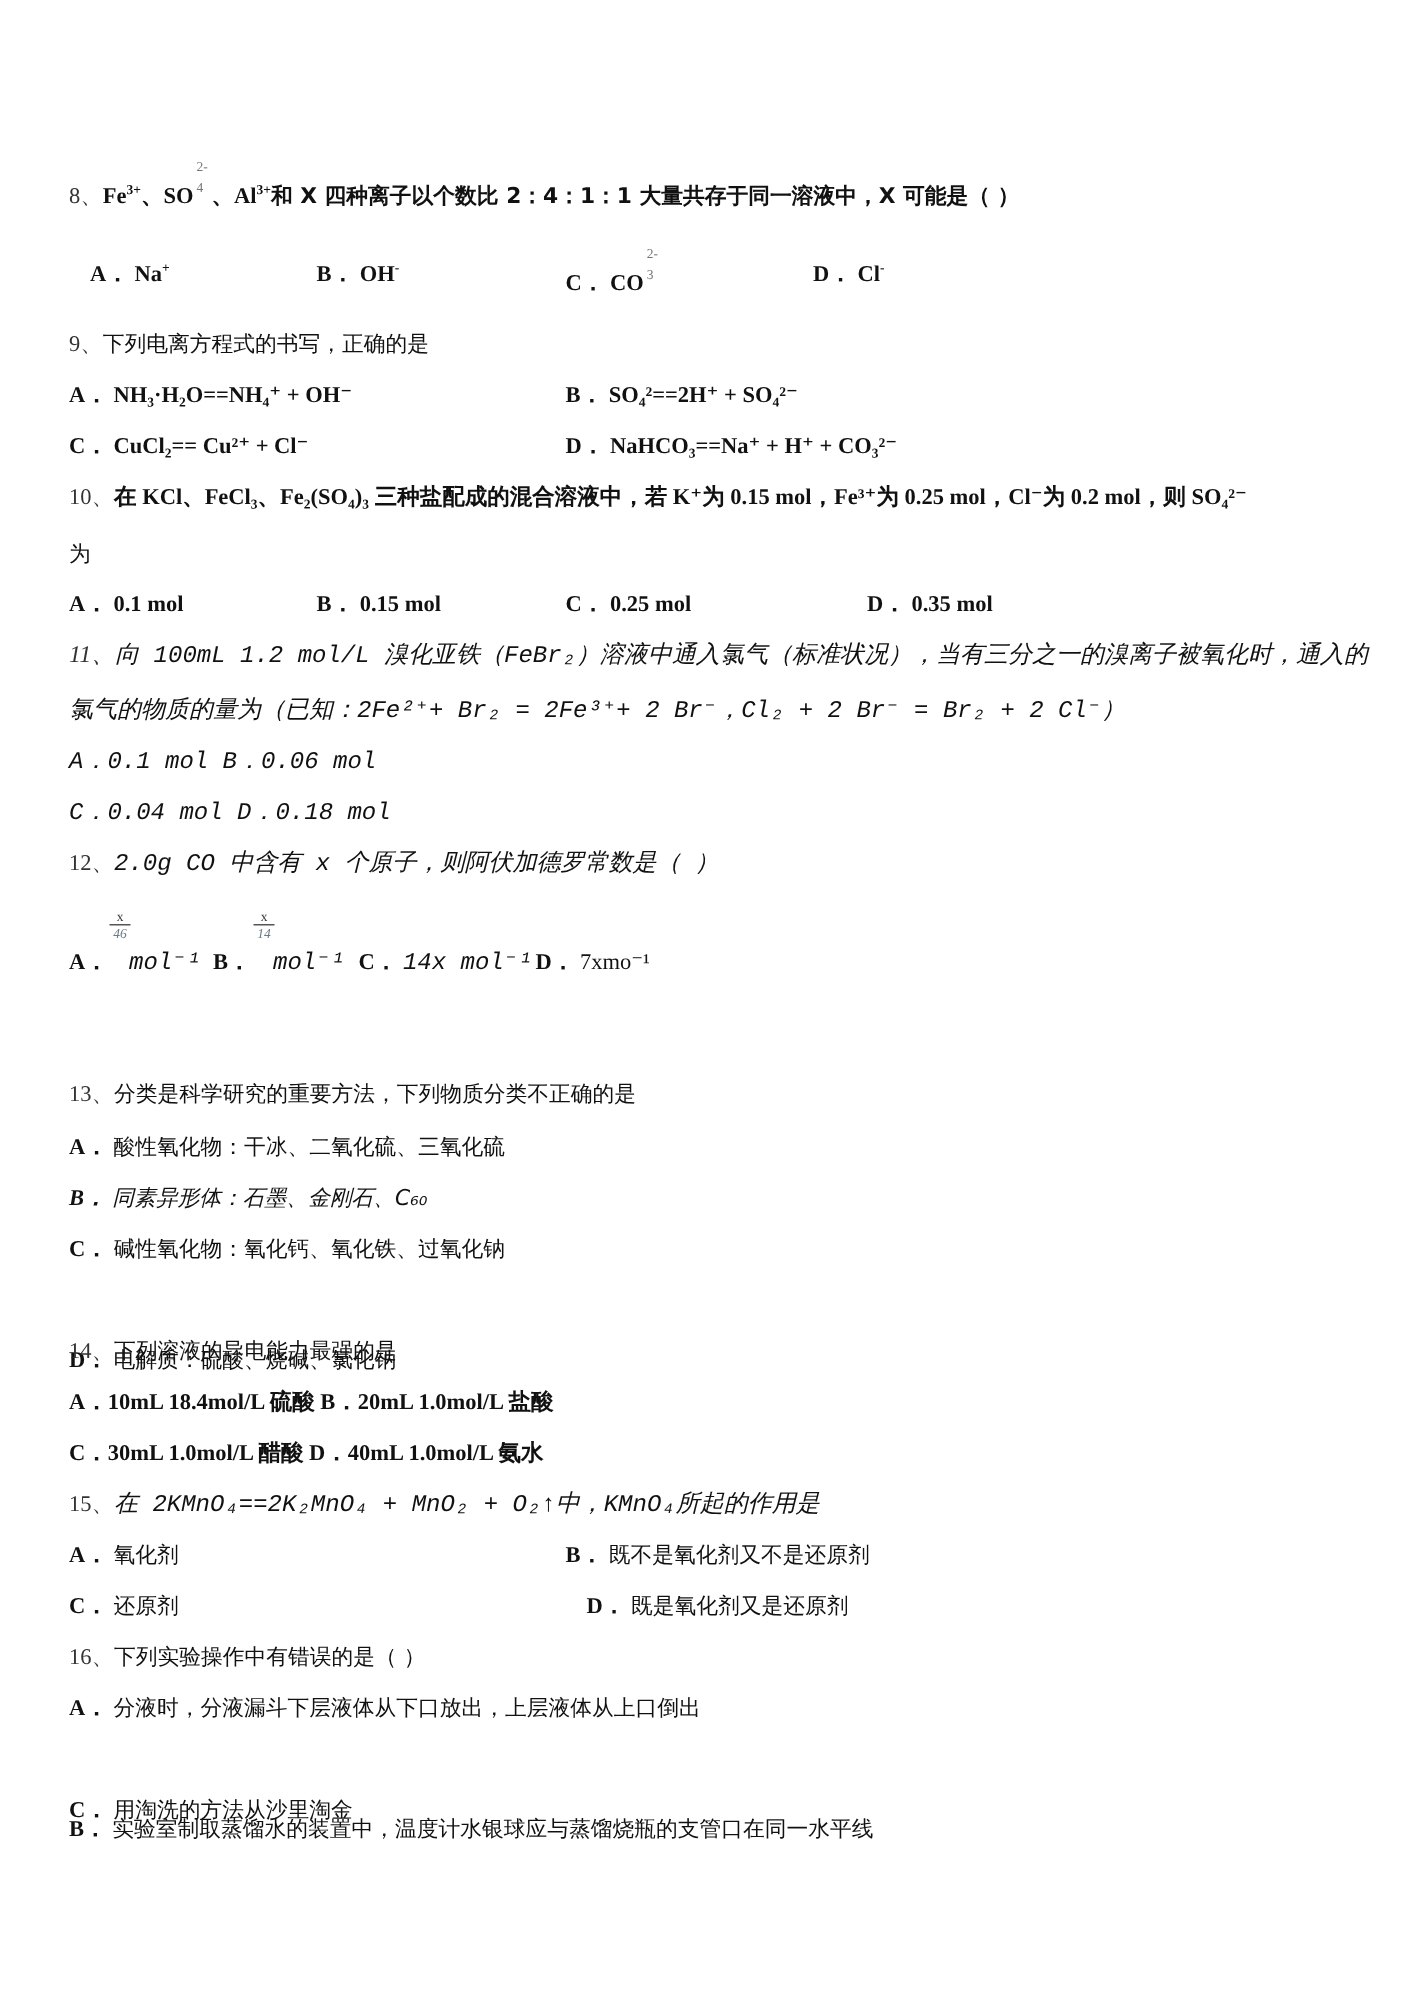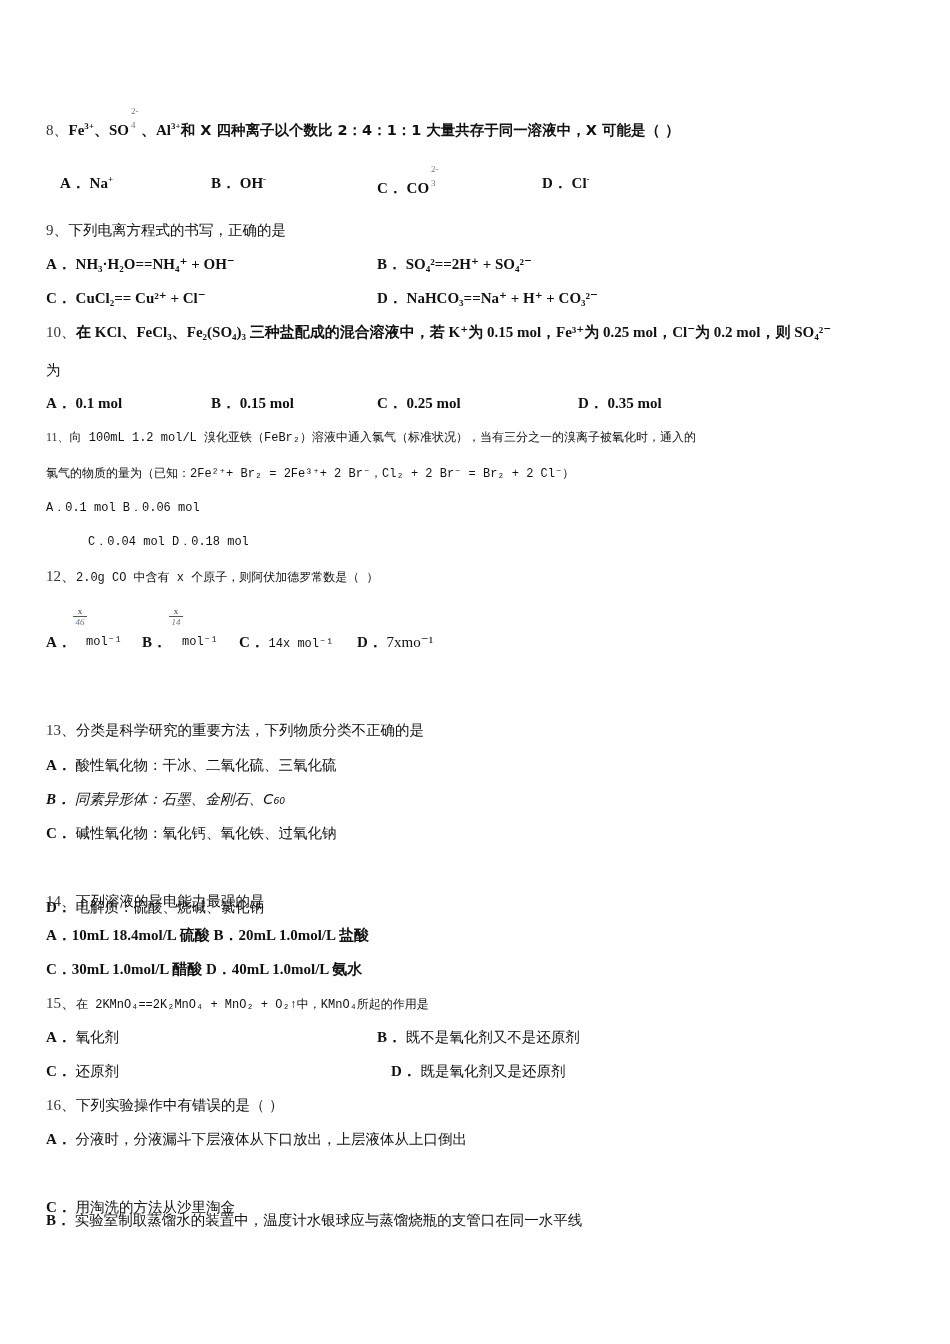--- a/index.html
+++ b/index.html
@@ -4,21 +4,21 @@
 <style>
   html, body { margin: 0; padding: 0; background: #ffffff; }
   body {
     width: 950px; height: 1344px; position: relative; overflow: hidden;
     font-family: "Liberation Serif", "DejaVu Serif", serif;
     color: #111111; font-size: 15px;
   }
   .line { position: absolute; left: 46px; white-space: nowrap; line-height: 20px; }
   .b { font-weight: bold; }
   .num { font-family: "Liberation Serif", serif; font-weight: normal; color: #333; }
-  .mono { font-family: "Liberation Mono", "DejaVu Sans Mono", monospace; font-size: 12px; }
+  .mono { font-family: "Liberation Mono", "DejaVu Sans Mono", monospace; font-size: 16px; font-style: italic; }
   .cn { font-family: "DejaVu Sans", sans-serif; font-size: 14.5px; }
   sup, sub { font-size: 9px; line-height: 0; }
   sup { vertical-align: 6px; }
   .stack { position: relative; display: inline-block; width: 12px; height: 20px; }
   .stack .up { position: absolute; left: 2px; top: -14px; font-size: 9px; color: #777; font-weight: normal; }
   .stack .dn { position: absolute; left: 2px; top: 0px; font-size: 9px; color: #777; font-weight: normal; }
   .frac { position: absolute; font-size: 9px; font-style: italic; color: #6a7a8c; text-align: center; width: 14px; }
   .frac .n { display: block; border-bottom: 1px solid #555; font-style: normal; color: #333; }
 </style>
 </head>
@@ -41,21 +41,21 @@
 <div class="line b" style="top:322px;"><span class="num">10、</span><span>在 KCl、FeCl₃、Fe₂(SO₄)₃ 三种盐配成的混合溶液中，若 K⁺为 0.15 mol，Fe³⁺为 0.25 mol，Cl⁻为 0.2 mol，则 SO₄²⁻</span></div>
 <div class="line cn" style="top:360px;">为</div>
 <div class="line b" style="top:393px; left:46px;"><span>A．</span> <span>0.1 mol</span></div>
 <div class="line b" style="top:393px; left:211px;"><span>B．</span> <span>0.15 mol</span></div>
 <div class="line b" style="top:393px; left:377px;"><span>C．</span> <span>0.25 mol</span></div>
 <div class="line b" style="top:393px; left:542px;margin-left:36px;"><span>D．</span> <span>0.35 mol</span></div>
 
 <div class="line mono" style="top:427px;"><span class="num">11、</span><span>向 100mL 1.2 mol/L 溴化亚铁（FeBr₂）溶液中通入氯气（标准状况），当有三分之一的溴离子被氧化时，通入的</span></div>
 <div class="line mono" style="top:464px;">氯气的物质的量为（已知：2Fe²⁺+ Br₂ = 2Fe³⁺+ 2 Br⁻，Cl₂ + 2 Br⁻ = Br₂ + 2 Cl⁻）</div>
 <div class="line mono" style="top:498px;">A．0.1 mol   B．0.06 mol</div>
-<div class="line mono" style="top:532px;margin-left:42px;">C．0.04 mol   D．0.18 mol</div>
+<div class="line mono" style="top:532px;">C．0.04 mol   D．0.18 mol</div>
 
 <div class="line" style="top:566px;"><span class="num">12、</span><span class="mono">2.0g CO 中含有 x 个原子，则阿伏加德罗常数是（      ）</span></div>
 <div class="frac" style="top:606px; left:73px;"><span class="n">x</span><span>46</span></div>
 <div class="frac" style="top:606px; left:169px;"><span class="n">x</span><span>14</span></div>
 <div class="line" style="top:632px; left:46px;"><span class="b">A．</span></div>
 <div class="line mono" style="top:632px; left:86px;">mol⁻¹</div>
 <div class="line" style="top:632px; left:142px;"><span class="b">B．</span></div>
 <div class="line mono" style="top:632px; left:182px;">mol⁻¹</div>
 <div class="line" style="top:632px; left:239px;text-align:center;"><span class="b">C．</span> <span class="mono">14x mol⁻¹</span></div>
 <div class="line" style="top:632px; left:357px;"><span class="b">D．</span> <span>7xmo⁻¹</span></div>

